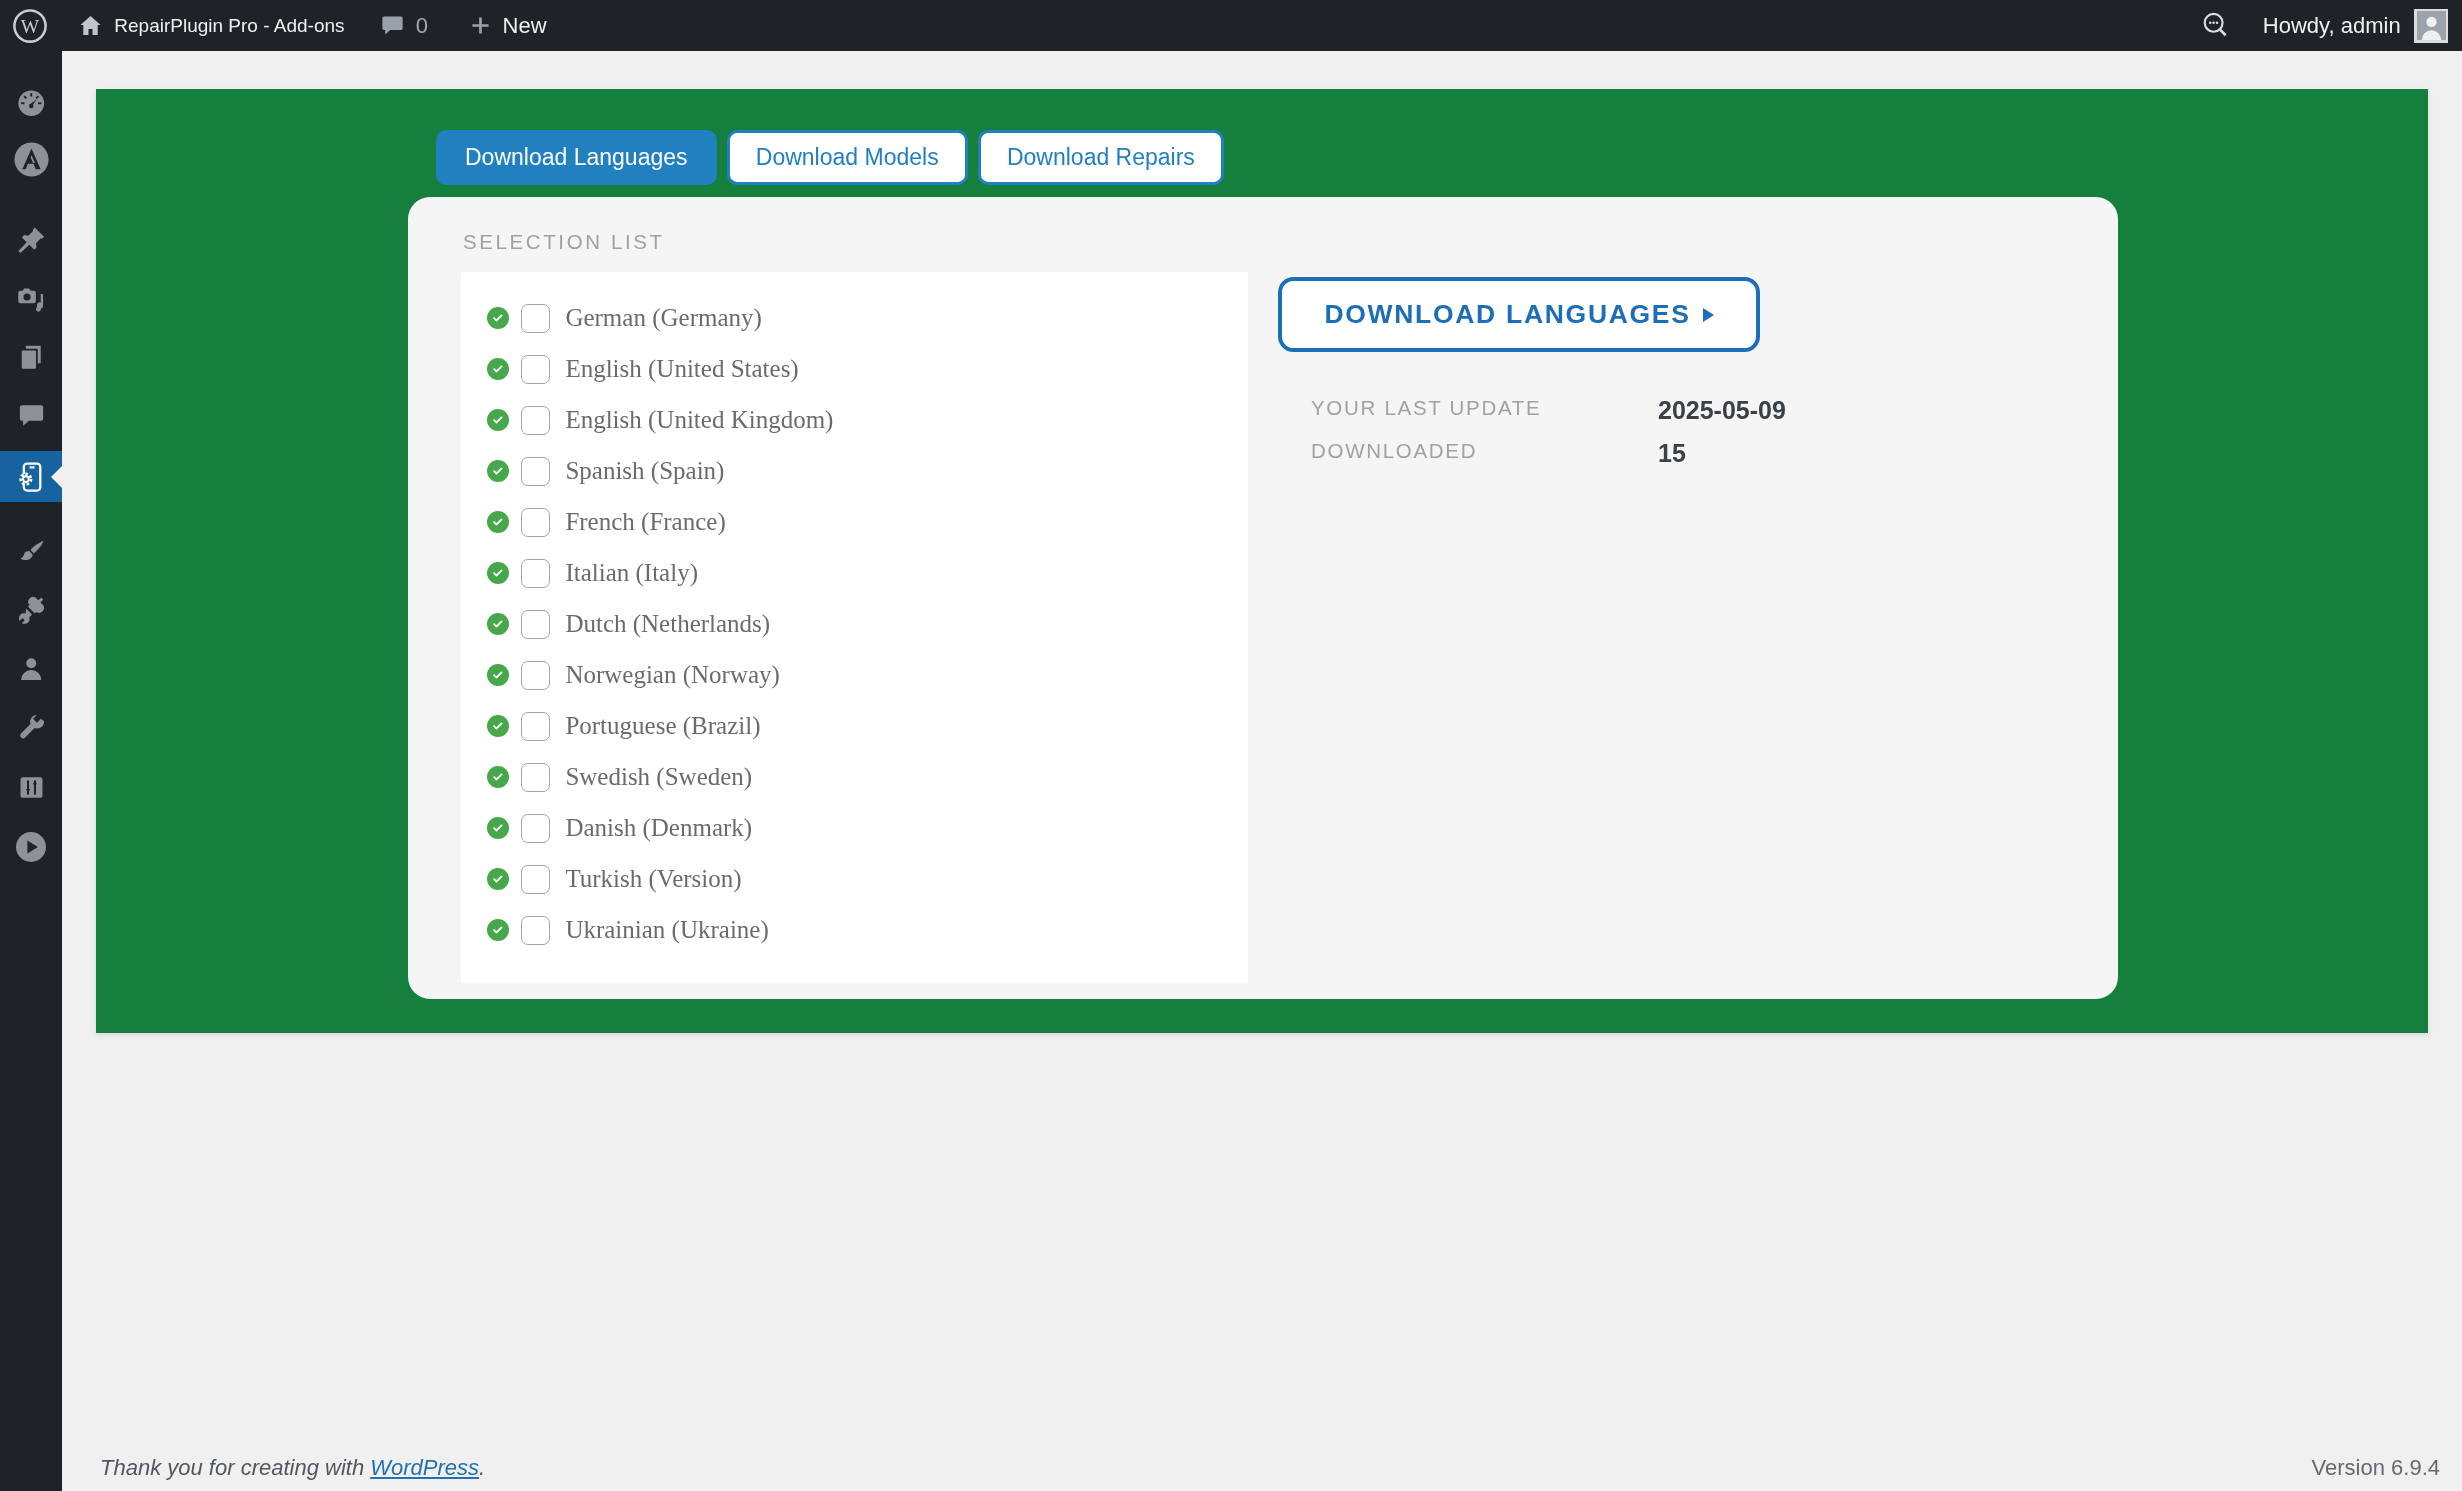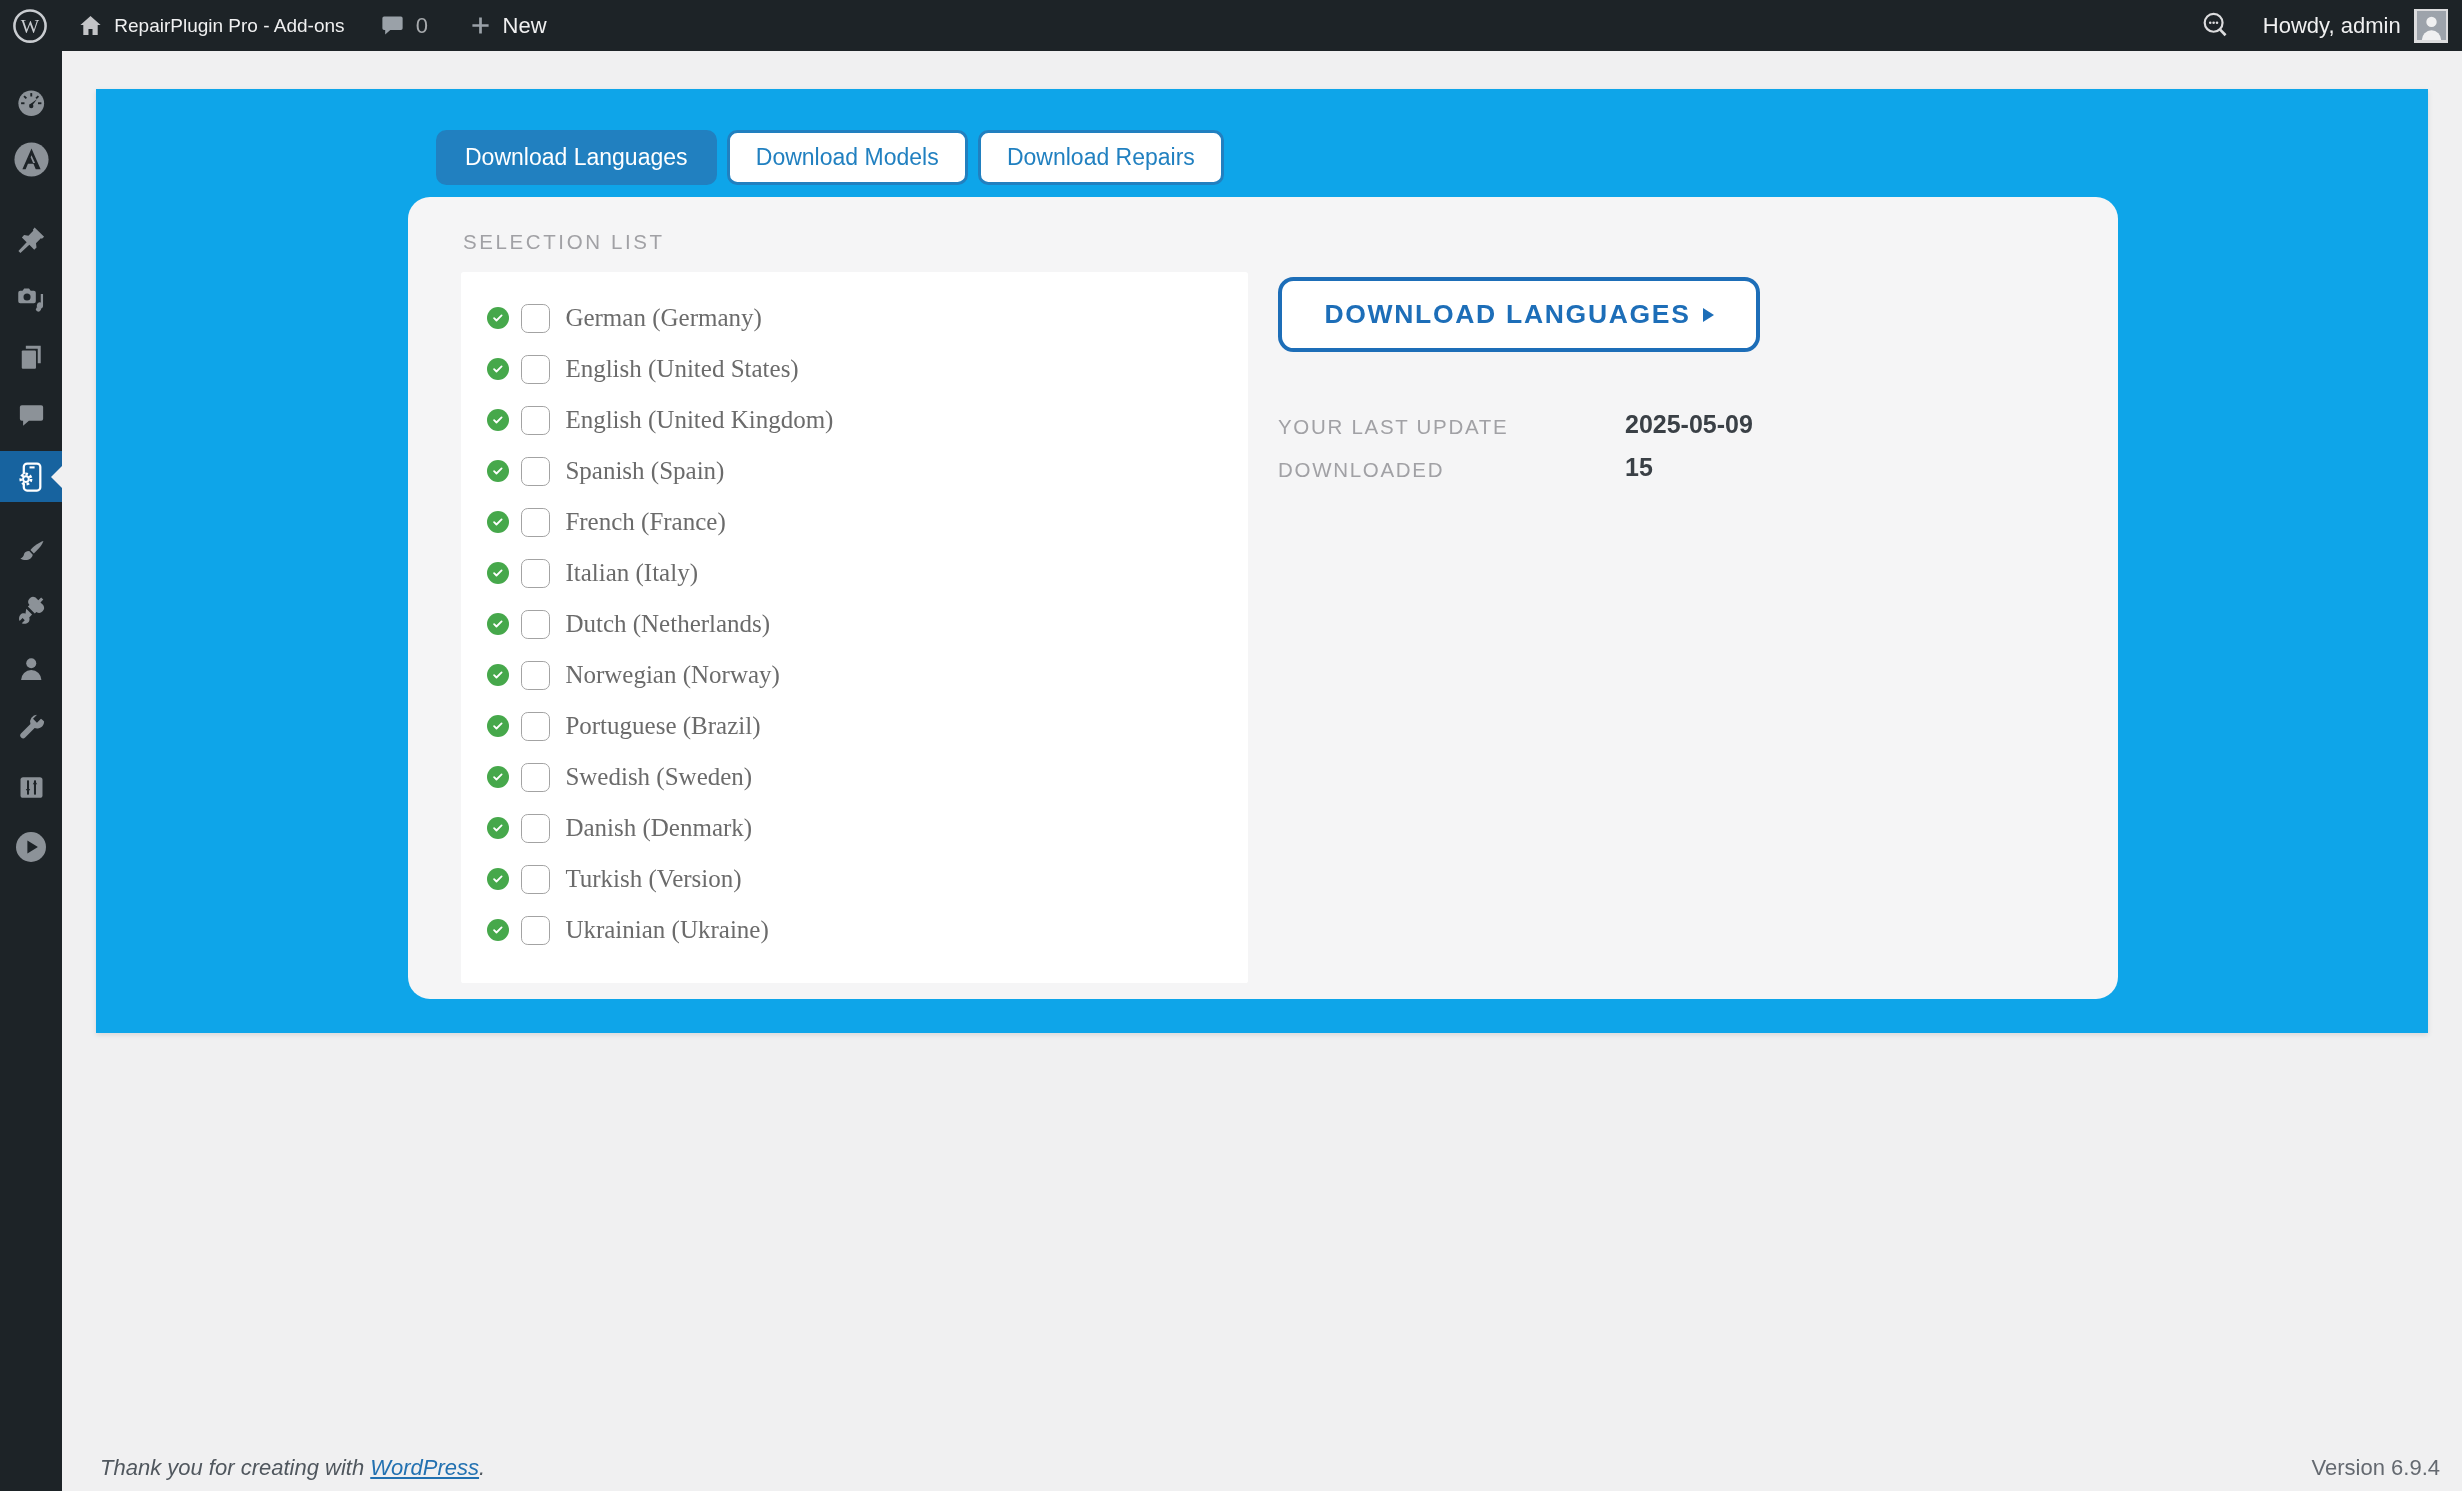--- a/index.html
+++ b/index.html
@@ -47,21 +47,21 @@
   .sb-item.active::after {
     content: ""; position: absolute; right: 0; top: 50%;
     transform: translateY(-50%);
     border: 11px solid transparent; border-right-color: #f0f0f1;
     border-left-width: 0;
   }
 
   
   #card {
     position: absolute; left: 96px; top: 89px; width: 2332px; height: 944px;
-    background: #0ea5e9; box-shadow: 0 1.7px 5.1px rgba(0,0,0,.10);
+    background: #15803d; box-shadow: 0 1.7px 5.1px rgba(0,0,0,.10);
   }
 
   
   #tabs { position: absolute; left: 340px; top: 41px; display: flex; gap: 10.3px; }
   .tab {
     height: 55px; border-radius: 10.3px; border: 3.4px solid #2180c0;
     background: #ffffff; color: #2180c0; font-size: 23px;
     font-family: "Liberation Sans", sans-serif;
     display: flex; align-items: center; padding: 0 26px; cursor: pointer;
     white-space: nowrap;
@@ -104,21 +104,21 @@
     font-size: 26.5px; font-weight: bold; letter-spacing: 1.7px;
     display: flex; align-items: center; justify-content: center; gap: 12px;
     cursor: pointer; font-family: "Liberation Sans", sans-serif;
   }
   .caret-right {
     width: 0; height: 0;
     border-top: 7.7px solid transparent; border-bottom: 7.7px solid transparent;
     border-left: 11px solid #1d6eb8;
   }
   #stats { margin-top: 44px; }
-  .stat-row { display: flex; align-items: flex-end; height: 43px; }
+  .stat-row { display: flex; align-items: flex-start; height: 43px; margin-left: 33px; }
   .stat-label { width: 347px; font-size: 20.5px; letter-spacing: 1.7px; color: #a1a1a5; }
   .stat-value { font-size: 25px; font-weight: bold; color: #3a4046; }
 
   
   #footer-left {
     position: absolute; left: 100px; top: 1455px;
     font-size: 22px; font-style: italic; color: #50575e;
   }
   #footer-left a { color: #2271b1; }
   #footer-right {

